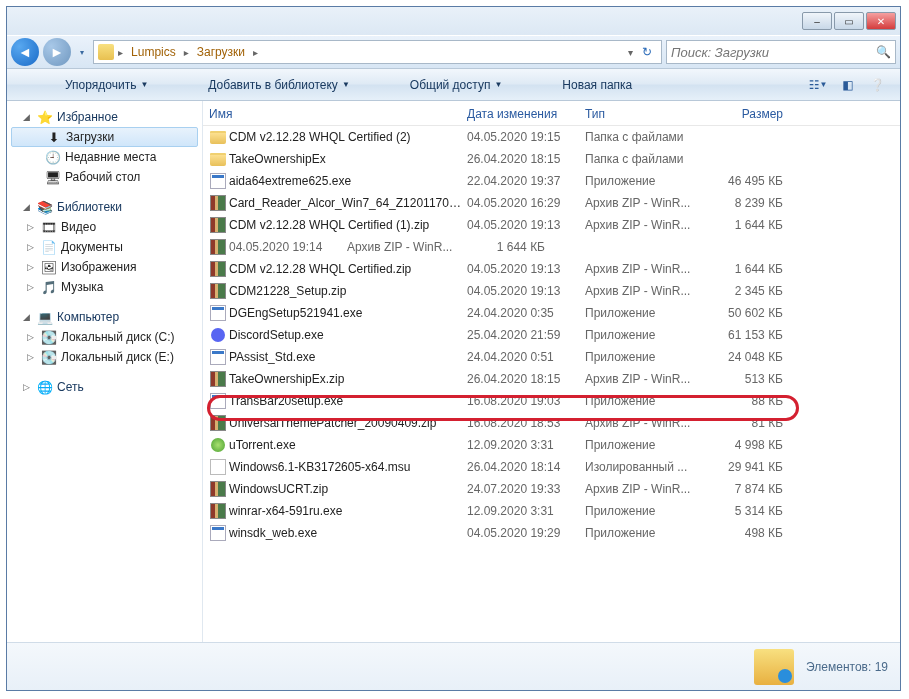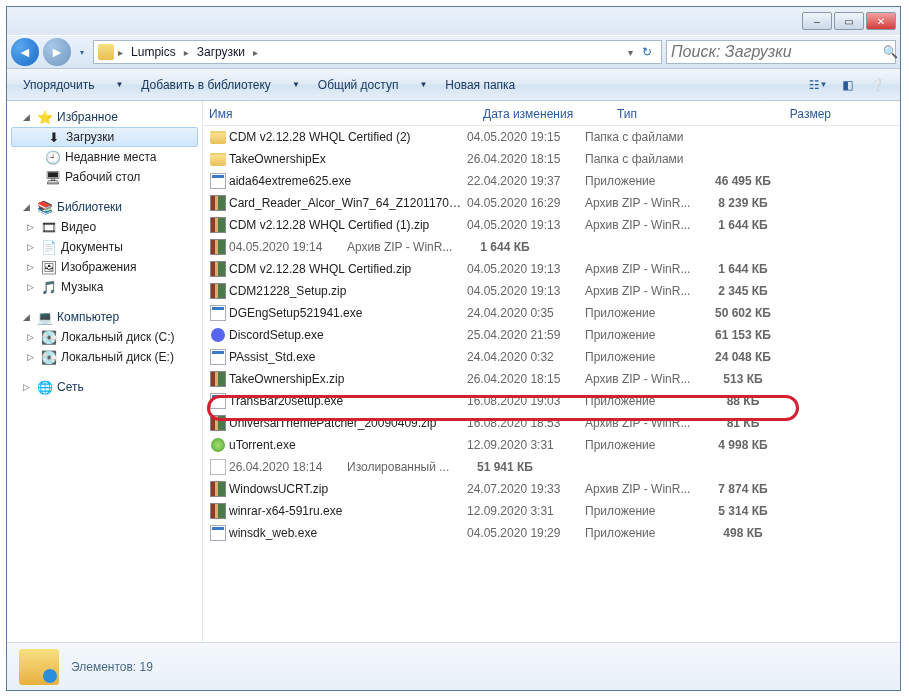--- a/index.html
+++ b/index.html
@@ -11,54 +11,54 @@
 .win-btn.max { background: linear-gradient(#f0f5fa,#c8d8e8); }
 .win-btn.close { background: linear-gradient(#f5a0a0,#d43c3c); color: #fff; }
 .navbar { height: 34px; background: linear-gradient(#eaf2fb,#d8e6f4); display: flex; align-items: center; padding: 4px; gap: 4px; border-top: 1px solid #fff; border-bottom: 1px solid #b8c8d8; }
 .nav-back, .nav-fwd { width: 28px; height: 28px; border-radius: 50%; display: flex; align-items: center; justify-content: center; color: #fff; font-size: 14px; cursor: pointer; }
 .nav-back { background: radial-gradient(circle at 30% 30%, #58a8f0, #1a6bc8); }
 .nav-fwd { background: radial-gradient(circle at 30% 30%, #a8c8e8, #7098c0); }
 .nav-history { width: 14px; height: 28px; display: flex; align-items: center; justify-content: center; color: #3a6aa0; cursor: pointer; font-size: 8px;}
 .breadcrumb-wrap { flex: 1; height: 24px; background: #fff; border: 1px solid #a8b8c8; display: flex; align-items: center; padding: 0 4px; gap: 4px; }
 .bc-icon { width: 16px; height: 16px; background: linear-gradient(#f8e080,#e8c050); border-radius: 2px; }
 .bc-sep { color: #666; font-size: 10px; }
-.bc-item { color: #0f172a; cursor: pointer; padding: 2px 4px; }
+.bc-item { color: #a16207; cursor: pointer; padding: 2px 4px; }
 .bc-refresh { width: 20px; display: flex; align-items: center; justify-content: center; color: #2a6ab8; cursor: pointer; }
 .searchbox { width: 230px; height: 24px; background: #fff; border: 1px solid #a8b8c8; display: flex; align-items: center; padding: 0 4px; gap: 4px; }
-.search-input { border: none; outline: none; flex: 1; color: #888; font-style: italic; font-size: 16px; }
+.search-input { border: none; outline: none; flex: 1; color: #888; font-style: italic; font-size: 13px; }
 .search-icon { color: #2a6ab8; }
 .toolbar { height: 32px; background: linear-gradient(#f2f7fc,#dfeaf5 48%,#d3e2f1 52%,#e6f0f9); display: flex; align-items: center; padding: 0 8px; gap: 2px; border-bottom: 1px solid #b8c8d8; }
-.tb-item { color: #1a3a60; padding: 4px 8px; cursor: pointer; display: flex; align-items: center; gap: 21px; }
+.tb-item { color: #1a3a60; padding: 4px 8px; cursor: pointer; display: flex; align-items: center; gap: 4px; margin-left: 42px; }
 .tb-arrow { font-size: 8px; }
 .tb-spacer { flex: 1; }
 .tb-icon-btn { width: 28px; height: 24px; display: flex; align-items: center; justify-content: center; color: #2a5a98; cursor: pointer; }
 .content { flex: 1; display: flex; background: #fff; overflow: hidden; }
 .sidebar { width: 196px; border-right: 1px solid #e0e8f0; padding: 6px 0; overflow-y: auto; }
 .sb-group { margin-bottom: 10px; }
 .sb-head, .sb-item { display: flex; align-items: center; padding: 2px 6px 2px 16px; gap: 4px; cursor: pointer; color: #1a3a60; height: 20px; }
 .sb-head { font-weight: normal; }
 .sb-item { padding-left: 38px; color: #222; }
 .sb-item.selected { background: linear-gradient(#e8f2fc,#d0e6fa); border: 1px solid #a8d0f0; border-radius: 2px; margin: 0 4px; padding-left: 34px; }
 .sb-toggle { width: 10px; font-size: 9px; color: #666; }
 .sb-icon { width: 16px; height: 16px; display: flex; align-items: center; justify-content: center; font-size: 13px; }
 .filelist { flex: 1; display: flex; flex-direction: column; position: relative; }
-.columns { display: flex; border-bottom: 1px solid #e8e8e8; padding: 6px 0 4px 6px; color: #2a5aa0; gap: 16px; }
+.columns { display: flex; border-bottom: 1px solid #e8e8e8; padding: 6px 0 4px 6px; color: #2a5aa0; }
 .col-name { width: 258px; }
 .col-date { width: 118px; }
 .col-type { width: 118px; }
 .col-size { width: 100px; text-align: right; padding-right: 20px; }
 .rows { flex: 1; overflow-y: auto; position: relative; }
 .row { display: flex; align-items: center; padding: 1px 0 1px 6px; height: 22px; cursor: pointer; }
 .r-icon { width: 18px; height: 16px; margin-right: 2px; display: flex; align-items: center; justify-content: center; }
 .r-name { width: 238px; color: #222; white-space: nowrap; overflow: hidden; text-overflow: ellipsis; }
 .r-date { width: 118px; color: #666; }
 .r-type { width: 118px; color: #666; white-space: nowrap; overflow: hidden; text-overflow: ellipsis; }
-.r-size { width: 100px; text-align: center; color: #666; padding-right: 20px; font-weight: bold; }
+.r-size { width: 100px; text-align: right; color: #666; padding-right: 20px; }
 .highlight { position: absolute; border: 3px solid #d42030; border-radius: 14px; pointer-events: none; left: 200px; width: 592px; height: 26px; top: 388px; }
-.statusbar { height: 48px; background: linear-gradient(#f4f8fc,#e8f0f8); border-top: 1px solid #d0dce8; display: flex; align-items: center; padding: 4px 12px; gap: 12px; color: #4a6a8a; }
+.statusbar { height: 48px; background: linear-gradient(#f4f8fc,#e8f0f8); border-top: 1px solid #d0dce8; display: flex; align-items: center; padding: 4px 12px; gap: 12px; color: #4a6a8a; justify-content: flex-end; }
 .status-icon { width: 40px; height: 36px; background: linear-gradient(#f8e080,#e8b040); border-radius: 3px; position: relative; }
 .status-icon::after { content:""; position:absolute; right:2px; bottom:2px; width:14px; height:14px; background:#2a8edc; border-radius:50%; }
 
 .ic-folder { width:16px; height:13px; background: linear-gradient(#fce090,#e8c05a); border-radius: 1px 1px 2px 2px; border-top: 2px solid #f0d070; }
 .ic-exe { width:16px; height:16px; background:#fff; border:1px solid #aab; position:relative; }
 .ic-exe::before { content:""; position:absolute; top:1px; left:1px; width:12px; height:3px; background:#3a78c8; }
 .ic-zip { width:16px; height:16px; background:linear-gradient(90deg,#8e3a2a 0,#8e3a2a 4px,#d8b070 4px,#d8b070 7px,#4a7a4a 7px); border:1px solid #888;}
 .ic-app { width:14px;height:14px; border-radius:50%; background: radial-gradient(circle,#a8e070,#4aa030); }
 .ic-disc { width:14px;height:14px;border-radius:50%;background:#5865f2;}
 .ic-gen { width:16px;height:16px;background:#fff;border:1px solid #bbb;}
@@ -302,21 +302,21 @@
             <div class="r-name">DiscordSetup.exe</div>
             <div class="r-date">25.04.2020 21:59</div>
             <div class="r-type">Приложение</div>
             <div class="r-size">61 153 КБ</div>
           </div>
           <div class="row">
             <div class="r-icon">
               <div class="ic-exe"></div>
             </div>
             <div class="r-name">PAssist_Std.exe</div>
-            <div class="r-date">24.04.2020 0:32</div>
+            <div class="r-date">24.04.2020 0:51</div>
             <div class="r-type">Приложение</div>
             <div class="r-size">24 048 КБ</div>
           </div>
           <div class="row">
             <div class="r-icon">
               <div class="ic-zip"></div>
             </div>
             <div class="r-name">TakeOwnershipEx.zip</div>
             <div class="r-date">26.04.2020 18:15</div>
             <div class="r-type">Архив ZIP - WinR...</div>
@@ -346,23 +346,24 @@
             </div>
             <div class="r-name">uTorrent.exe</div>
             <div class="r-date">12.09.2020 3:31</div>
             <div class="r-type">Приложение</div>
             <div class="r-size">4 998 КБ</div>
           </div>
           <div class="row">
             <div class="r-icon">
               <div class="ic-gen"></div>
             </div>
+            <div class="r-name">Windows6.1-KB3172605-x64.msu</div>
             <div class="r-date">26.04.2020 18:14</div>
             <div class="r-type">Изолированный ...</div>
-            <div class="r-size">51 941 КБ</div>
+            <div class="r-size">29 941 КБ</div>
           </div>
           <div class="row">
             <div class="r-icon">
               <div class="ic-zip"></div>
             </div>
             <div class="r-name">WindowsUCRT.zip</div>
             <div class="r-date">24.07.2020 19:33</div>
             <div class="r-type">Архив ZIP - WinR...</div>
             <div class="r-size">7 874 КБ</div>
           </div>

